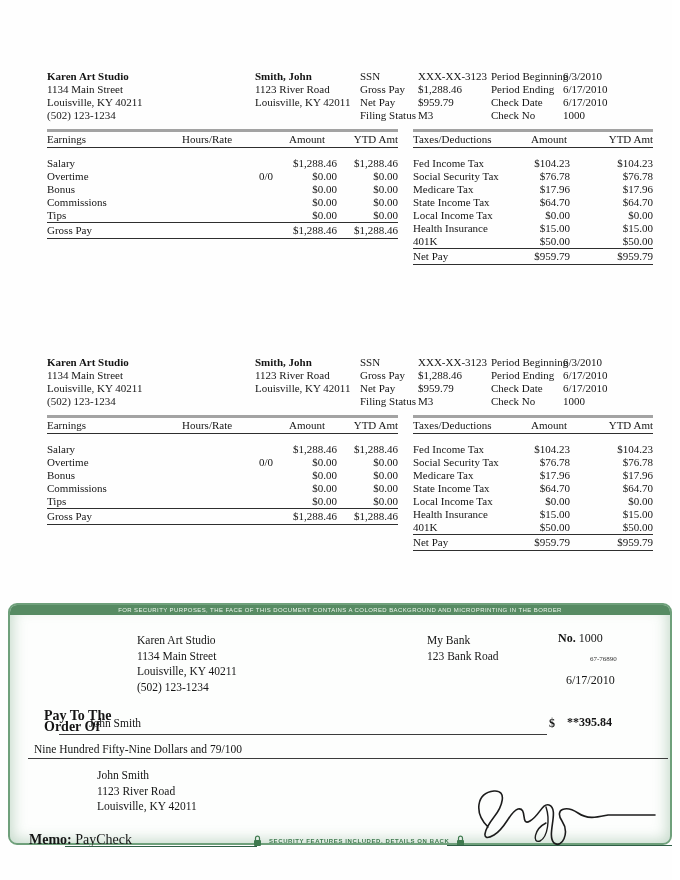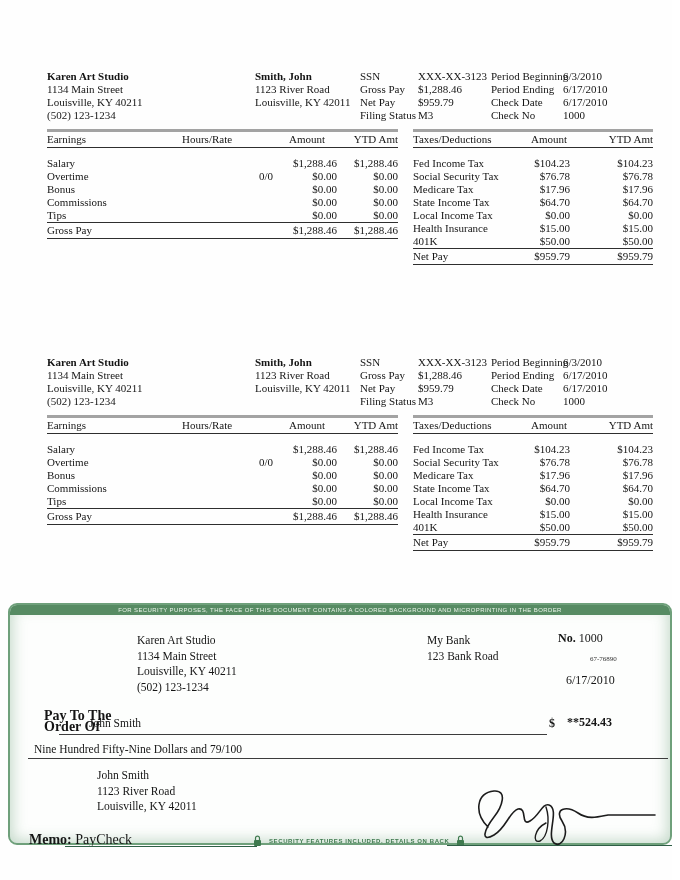--- a/index.html
+++ b/index.html
@@ -353,21 +353,21 @@
     <div class="ck ck-fraction">67-76890</div>
     <div class="ck ck-date">6/17/2010</div>
 
     <div class="ck ck-payto">
       <div>Pay To The</div>
       <div>Order Of</div>
     </div>
     <div class="ck ck-payee">John Smith</div>
     <div class="ck ck-payee-line"></div>
     <div class="ck ck-dollar">$</div>
-    <div class="ck ck-amount">**524.43</div>
+    <div class="ck ck-amount">**395.84</div>
 
     <div class="ck ck-words">Nine Hundred Fifty-Nine Dollars and 79/100</div>
     <div class="ck ck-words-line"></div>
 
     <div class="ck ck-address">
       <div>John Smith</div>
       <div>1123 River Road</div>
       <div>Louisville, KY 42011</div>
     </div>
 

